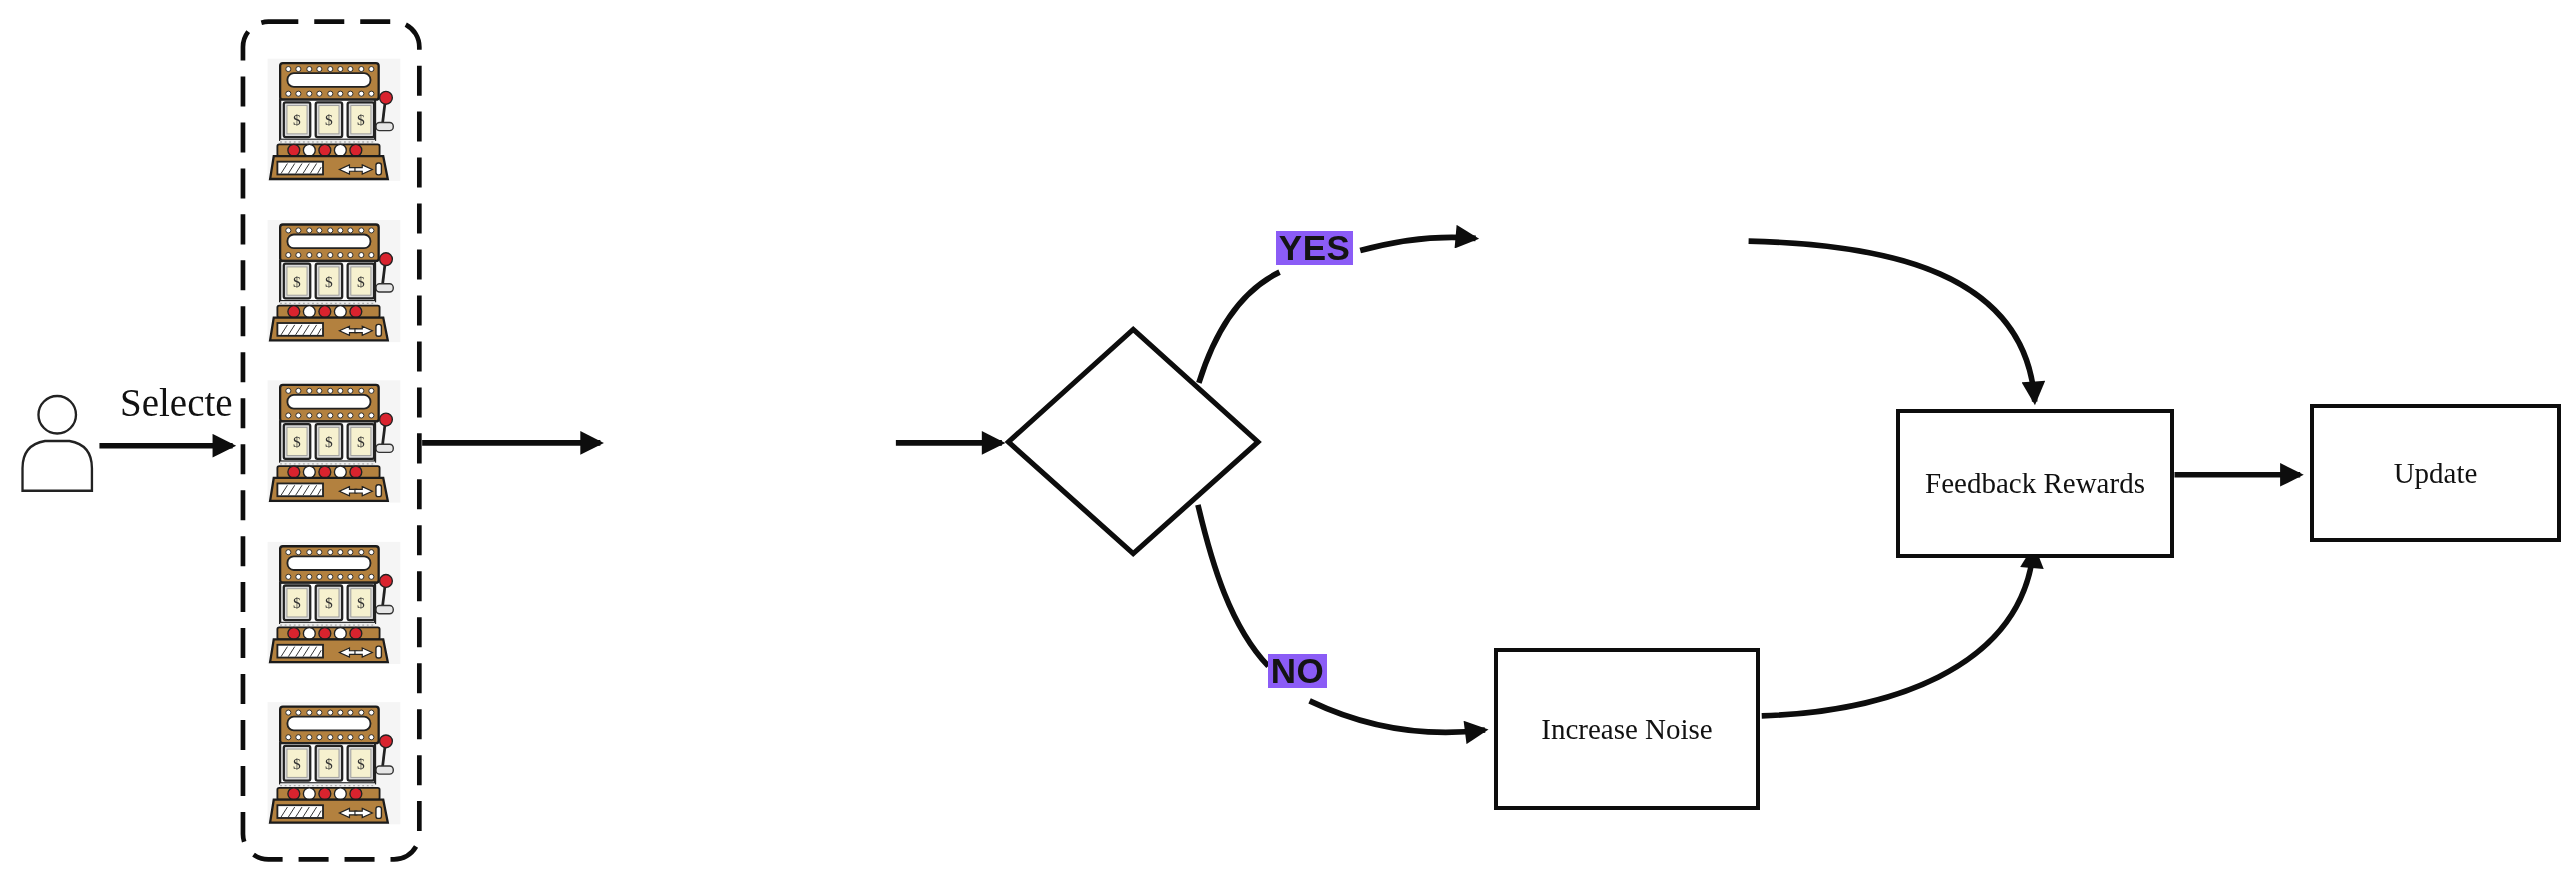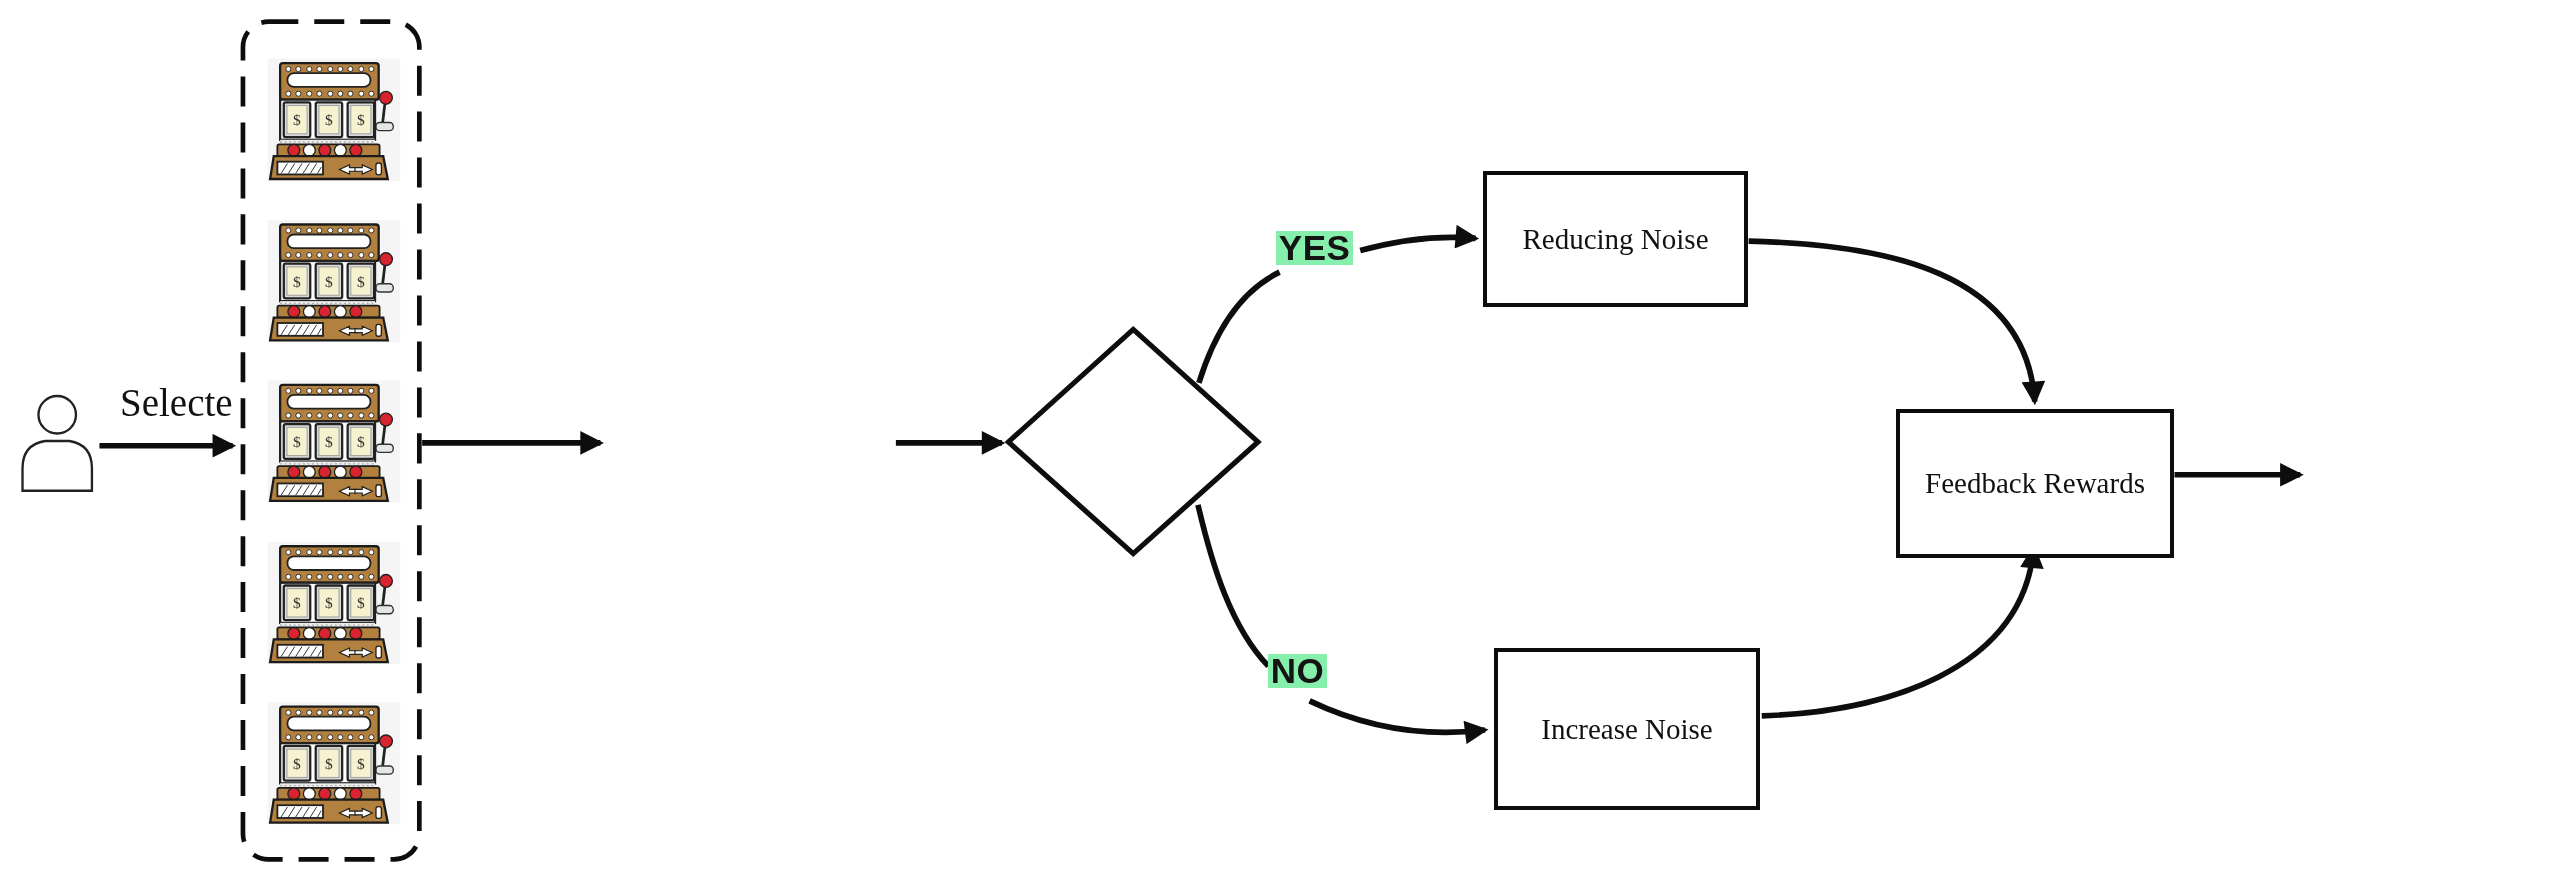--- a/index.html
+++ b/index.html
@@ -10,21 +10,21 @@
   #wires{position:absolute;left:0;top:0;width:2576px;height:882px;}
   .node{
     position:absolute;box-sizing:border-box;border:4.7px solid #0d0d0d;background:#fff;
     display:flex;flex-direction:column;align-items:center;justify-content:center;
     font-size:29px;line-height:35px;text-align:center;z-index:3;
   }
   .floating-label{
     position:absolute;z-index:4;font-size:39px;line-height:34px;text-align:center;
   }
   .branch-label{
-    position:absolute;z-index:5;background:#86efac;padding:0 2.8px;
+    position:absolute;z-index:5;background:#8b5cf6;padding:0 2.8px;
     font-family:"Liberation Sans","DejaVu Sans",sans-serif;font-weight:700;
     font-size:35px;line-height:34px;letter-spacing:0.5px;color:#141414;
   }
   .diamond-text{
     position:absolute;z-index:4;width:225px;left:1021px;top:406px;
     font-size:29px;line-height:35px;text-align:center;
   }
   .wire{stroke:#0d0d0d;stroke-width:6;fill:none;}
   .shape-stroke{stroke:#0d0d0d;fill:#ffffff;}
 </style>
@@ -139,27 +139,27 @@
   </svg>
 
   <div class="floating-label" style="left:120px;top:386px;width:98px;">Selecte</div>
 
 
 
   <div class="branch-label" style="left:1276px;top:231px;">YES</div>
 
   <div class="branch-label" style="left:1268px;top:654px;text-align:right;">NO</div>
 
-  <div class="node" style="left:1483px;top:171px;width:265px;height:136px;">
-    <span>Reducing Noise</span>
-  </div>
 
   <div class="node" style="left:1494px;top:648px;width:266px;height:162px;">
     <span>Increase Noise</span>
   </div>
 
   <div class="node" style="left:1896px;top:409px;width:278px;height:149px;">
     <span>Feedback Rewards</span>
   </div>
 
+  <div class="node" style="left:2310px;top:404px;width:251px;height:138px;">
+    <span>Update</span>
+  </div>
 
 </div>
 
 
 </body></html>

